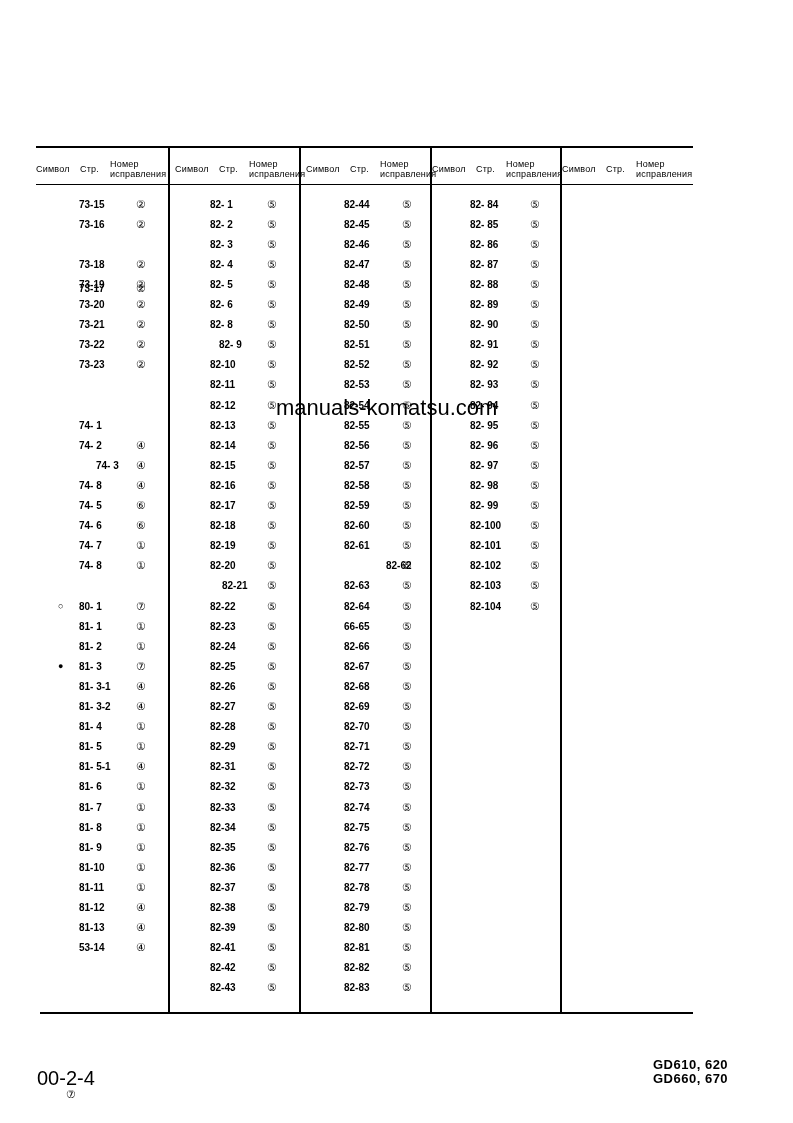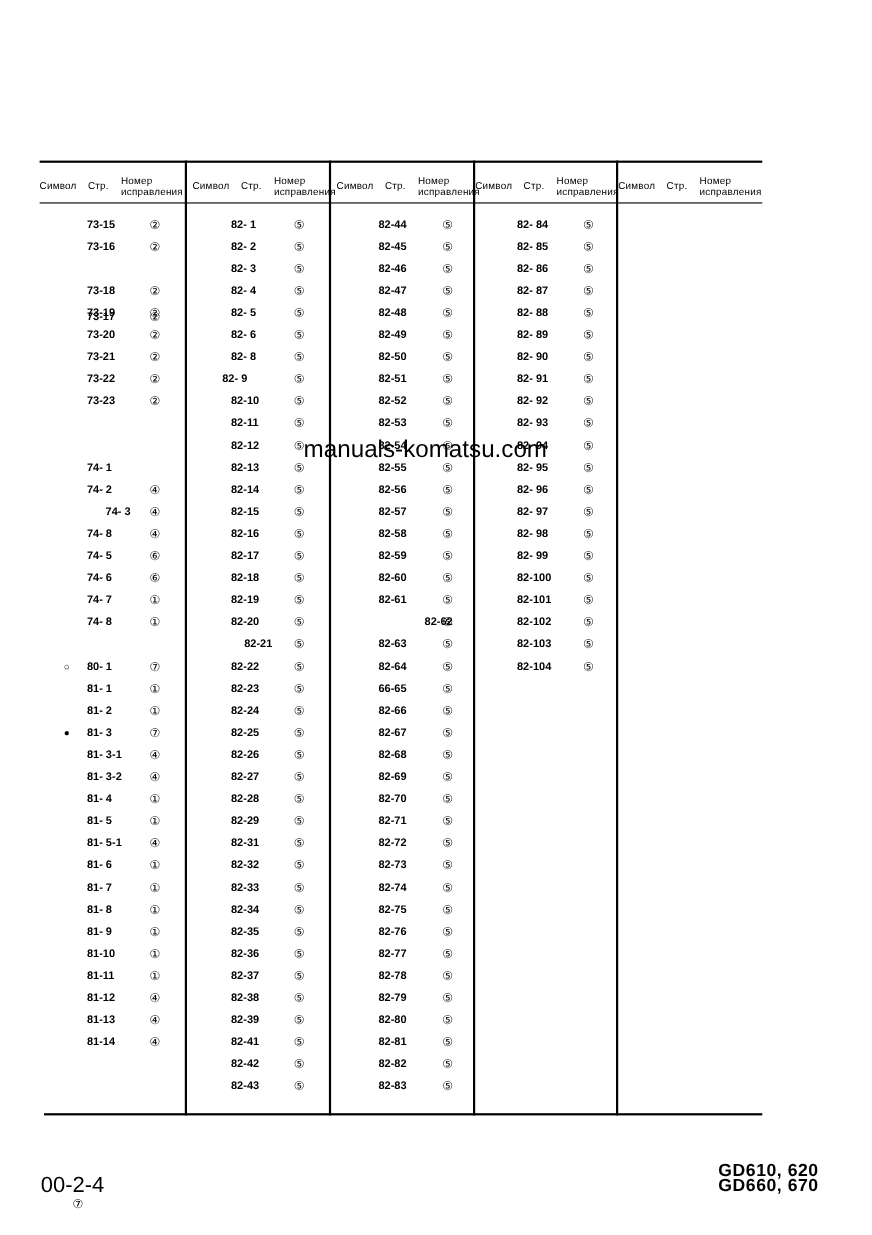--- a/index.html
+++ b/index.html
@@ -14,21 +14,21 @@
   .head .h-page { width:30px; }
   .head .h-rev { line-height:10px; }
   .rows { position:absolute; top:48px; left:0; }
   .row { position:absolute; height:20px; display:flex; align-items:center; font-size:10px; font-weight:bold; white-space:pre; }
   .row .mark { position:absolute; font-size:9px; font-weight:normal; }
   .row .page { position:absolute; }
   .row .rev { position:absolute; font-weight:normal; font-size:11px; }
   .watermark { position:absolute; left:276px; top:395px; font-size:22px; color:#000; letter-spacing:0px; }
   .footer-left { position:absolute; left:37px; top:1067px; font-size:20px; }
   .footer-left-rev { position:absolute; left:66px; top:1088px; font-size:11px; }
-  .footer-right { position:absolute; left:653px; top:1058px; font-size:16px; font-weight:bold; line-height:14px; letter-spacing:0.5px; }
+  .footer-right { position:absolute; left:653px; top:1058px; font-size:13px; font-weight:bold; line-height:14px; letter-spacing:0.5px; }
 </style>
 </head>
 <body>
 
 <div class="table-wrap" id="table">
   <div class="hline-top"></div>
   <div class="hline-head"></div>
   <div class="hline-bot"></div>
   <div class="vline" style="left:132px"></div>
   <div class="vline" style="left:263px"></div>
@@ -92,29 +92,29 @@
       <div class="row" style="left: 0px; top: 542.7px; width: 125px;"><span class="mark" style="left: 22px;"></span><span class="page" style="left: 43px;">81- 5</span><span class="rev" style="left: 100px;">①</span></div>
       <div class="row" style="left: 0px; top: 562.8px; width: 125px;"><span class="mark" style="left: 22px;"></span><span class="page" style="left: 43px;">81- 5-1</span><span class="rev" style="left: 100px;">④</span></div>
       <div class="row" style="left: 0px; top: 582.9px; width: 125px;"><span class="mark" style="left: 22px;"></span><span class="page" style="left: 43px;">81- 6</span><span class="rev" style="left: 100px;">①</span></div>
       <div class="row" style="left: 0px; top: 603px; width: 125px;"><span class="mark" style="left: 22px;"></span><span class="page" style="left: 43px;">81- 7</span><span class="rev" style="left: 100px;">①</span></div>
       <div class="row" style="left: 0px; top: 623.1px; width: 125px;"><span class="mark" style="left: 22px;"></span><span class="page" style="left: 43px;">81- 8</span><span class="rev" style="left: 100px;">①</span></div>
       <div class="row" style="left: 0px; top: 643.2px; width: 125px;"><span class="mark" style="left: 22px;"></span><span class="page" style="left: 43px;">81- 9</span><span class="rev" style="left: 100px;">①</span></div>
       <div class="row" style="left: 0px; top: 663.3px; width: 125px;"><span class="mark" style="left: 22px;"></span><span class="page" style="left: 43px;">81-10</span><span class="rev" style="left: 100px;">①</span></div>
       <div class="row" style="left: 0px; top: 683.4px; width: 125px;"><span class="mark" style="left: 22px;"></span><span class="page" style="left: 43px;">81-11</span><span class="rev" style="left: 100px;">①</span></div>
       <div class="row" style="left: 0px; top: 703.5px; width: 125px;"><span class="mark" style="left: 22px;"></span><span class="page" style="left: 43px;">81-12</span><span class="rev" style="left: 100px;">④</span></div>
       <div class="row" style="left: 0px; top: 723.6px; width: 125px;"><span class="mark" style="left: 22px;"></span><span class="page" style="left: 43px;">81-13</span><span class="rev" style="left: 100px;">④</span></div>
-      <div class="row" style="left: 0px; top: 743.7px; width: 125px;"><span class="mark" style="left: 22px;"></span><span class="page" style="left: 43px;">81-14</span><span class="rev" style="left: 100px;">④</span></div>
+      <div class="row" style="left: 0px; top: 743.7px; width: 125px;"><span class="mark" style="left: 22px;"></span><span class="page" style="left: 43px;">53-14</span><span class="rev" style="left: 100px;">④</span></div>
       <div class="row" style="left: 139px; top: 0px; width: 125px;"><span class="page" style="left: 35px;">82- 1</span><span class="rev" style="left: 92px;">⑤</span></div>
       <div class="row" style="left: 139px; top: 20.1px; width: 125px;"><span class="page" style="left: 35px;">82- 2</span><span class="rev" style="left: 92px;">⑤</span></div>
       <div class="row" style="left: 139px; top: 40.2px; width: 125px;"><span class="page" style="left: 35px;">82- 3</span><span class="rev" style="left: 92px;">⑤</span></div>
       <div class="row" style="left: 139px; top: 60.3px; width: 125px;"><span class="page" style="left: 35px;">82- 4</span><span class="rev" style="left: 92px;">⑤</span></div>
       <div class="row" style="left: 139px; top: 80.4px; width: 125px;"><span class="page" style="left: 35px;">82- 5</span><span class="rev" style="left: 92px;">⑤</span></div>
       <div class="row" style="left: 139px; top: 100.5px; width: 125px;"><span class="page" style="left: 35px;">82- 6</span><span class="rev" style="left: 92px;">⑤</span></div>
       <div class="row" style="left: 139px; top: 120.6px; width: 125px;"><span class="page" style="left: 35px;">82- 8</span><span class="rev" style="left: 92px;">⑤</span></div>
-      <div class="row" style="left: 139px; top: 140.7px; width: 125px;"><span class="page" style="left: 27px;">82- 9</span><span class="rev" style="left: 92px;">⑤</span></div>
+      <div class="row" style="left: 139px; top: 140.7px; width: 125px;"><span class="page" style="left: 44px;">82- 9</span><span class="rev" style="left: 92px;">⑤</span></div>
       <div class="row" style="left: 139px; top: 160.8px; width: 125px;"><span class="page" style="left: 35px;">82-10</span><span class="rev" style="left: 92px;">⑤</span></div>
       <div class="row" style="left: 139px; top: 180.9px; width: 125px;"><span class="page" style="left: 35px;">82-11</span><span class="rev" style="left: 92px;">⑤</span></div>
       <div class="row" style="left: 139px; top: 201px; width: 125px;"><span class="page" style="left: 35px;">82-12</span><span class="rev" style="left: 92px;">⑤</span></div>
       <div class="row" style="left: 139px; top: 221.1px; width: 125px;"><span class="page" style="left: 35px;">82-13</span><span class="rev" style="left: 92px;">⑤</span></div>
       <div class="row" style="left: 139px; top: 241.2px; width: 125px;"><span class="page" style="left: 35px;">82-14</span><span class="rev" style="left: 92px;">⑤</span></div>
       <div class="row" style="left: 139px; top: 261.3px; width: 125px;"><span class="page" style="left: 35px;">82-15</span><span class="rev" style="left: 92px;">⑤</span></div>
       <div class="row" style="left: 139px; top: 281.4px; width: 125px;"><span class="page" style="left: 35px;">82-16</span><span class="rev" style="left: 92px;">⑤</span></div>
       <div class="row" style="left: 139px; top: 301.5px; width: 125px;"><span class="page" style="left: 35px;">82-17</span><span class="rev" style="left: 92px;">⑤</span></div>
       <div class="row" style="left: 139px; top: 321.6px; width: 125px;"><span class="page" style="left: 35px;">82-18</span><span class="rev" style="left: 92px;">⑤</span></div>
       <div class="row" style="left: 139px; top: 341.7px; width: 125px;"><span class="page" style="left: 35px;">82-19</span><span class="rev" style="left: 92px;">⑤</span></div>

